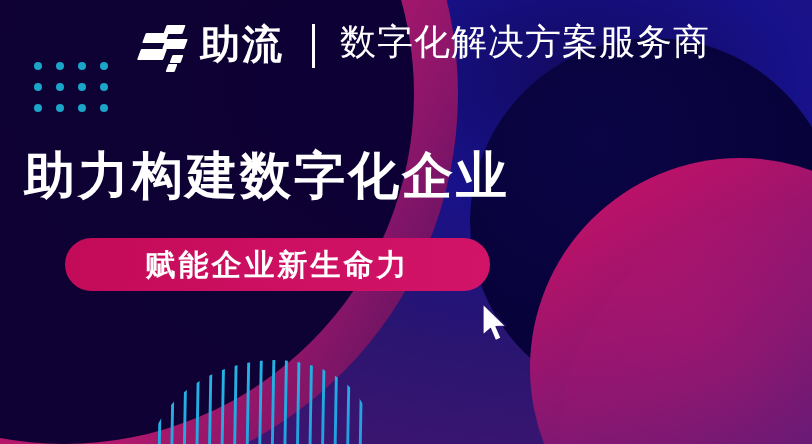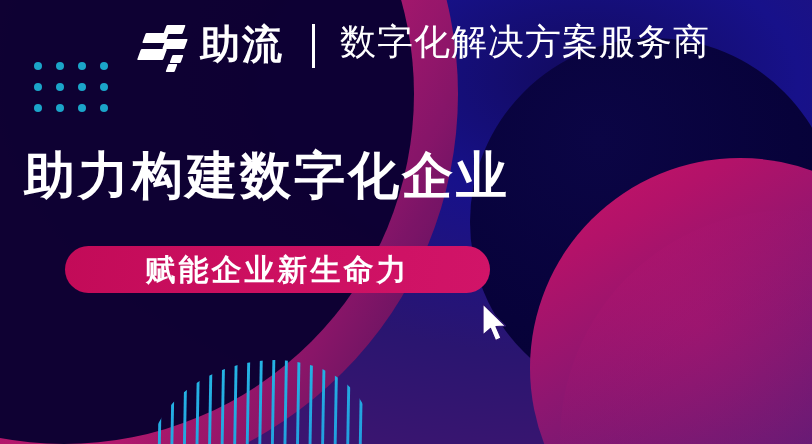--- a/index.html
+++ b/index.html
@@ -177,23 +177,23 @@
     font-weight: bold;
     letter-spacing: 3px;
     line-height: 1.08;
     white-space: nowrap;
   }
 
   
   #pill {
     position: absolute;
     left: 65px;
-    top: 246px;
+    top: 238px;
     width: 425px;
-    height: 47px;
+    height: 53px;
     border-radius: 27px;
     background: linear-gradient(100deg, #c20b58 0%, #cc0f60 45%, #d11468 100%);
     display: flex;
     align-items: center;
     justify-content: center;
   }
   #pill-label {
     color: #ffffff;
     font-size: 30px;
     font-weight: bold;

